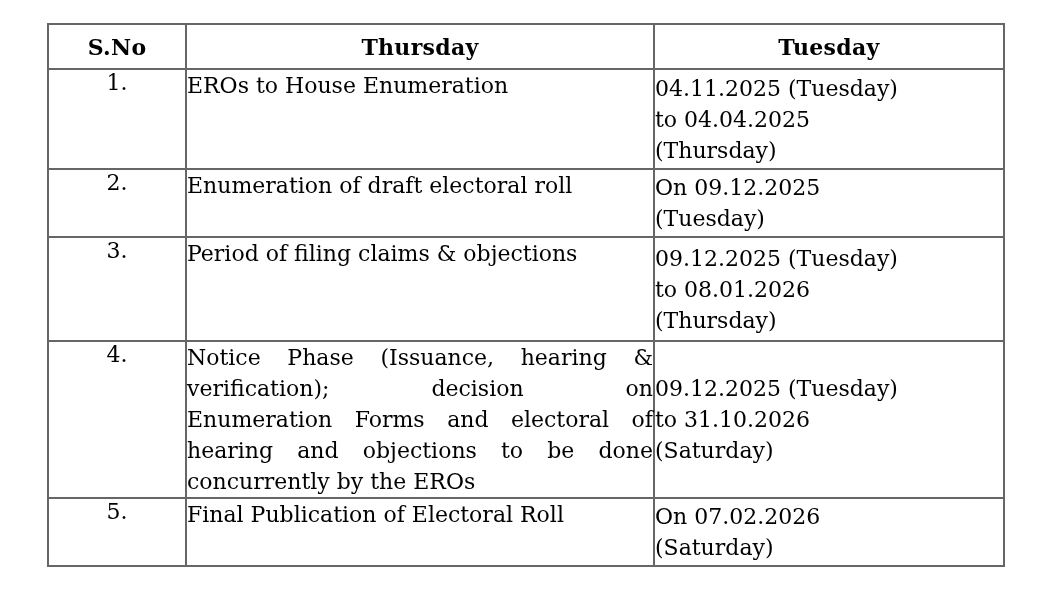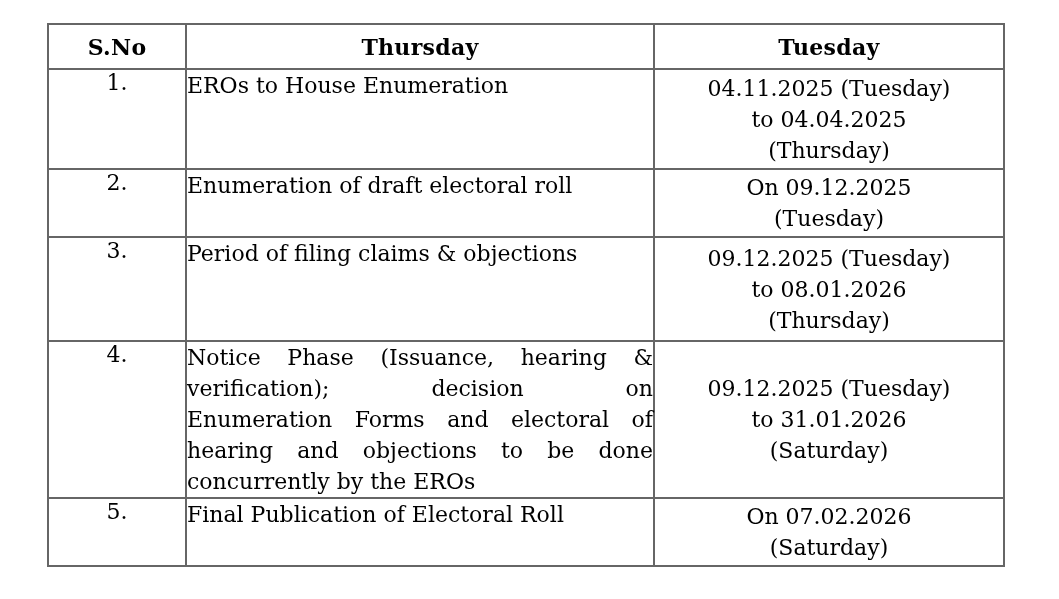--- a/index.html
+++ b/index.html
@@ -41,21 +41,21 @@
     padding-top: 14px;
     line-height: 1.2;
   }
   td.activity {
     vertical-align: top;
     padding: 4px 9px 4px 9px;
     line-height: 31px;
     text-align: left;
   }
   td.period {
-    text-align: center;
+    text-align: left;
     vertical-align: middle;
     padding: 2px 8px;
     line-height: 31px;
   }
   .jl {
     text-align: justify;
     text-align-last: justify;
   }
   tr.r-h1 { height: 100px; }
   tr.r-h2 { height: 68px;  }
@@ -116,21 +116,21 @@
       <td class="sno">4.</td>
       <td class="activity">
         <div class="jl">Notice Phase (Issuance, hearing &amp;</div>
         <div class="jl">verification); decision on</div>
         <div class="jl">Enumeration Forms and electoral of</div>
         <div class="jl">hearing and objections to be done</div>
         <div>concurrently by the EROs</div>
       </td>
       <td class="period">
         <div>09.12.2025 (Tuesday)</div>
-        <div>to 31.01.2026</div>
+        <div>to 31.10.2026</div>
         <div>(Saturday)</div>
       </td>
     </tr>
     <tr class="r-h5">
       <td class="sno">5.</td>
       <td class="activity">
         <div>Final Publication of Electoral Roll</div>
       </td>
       <td class="period">
         <div>On 07.02.2026</div>

